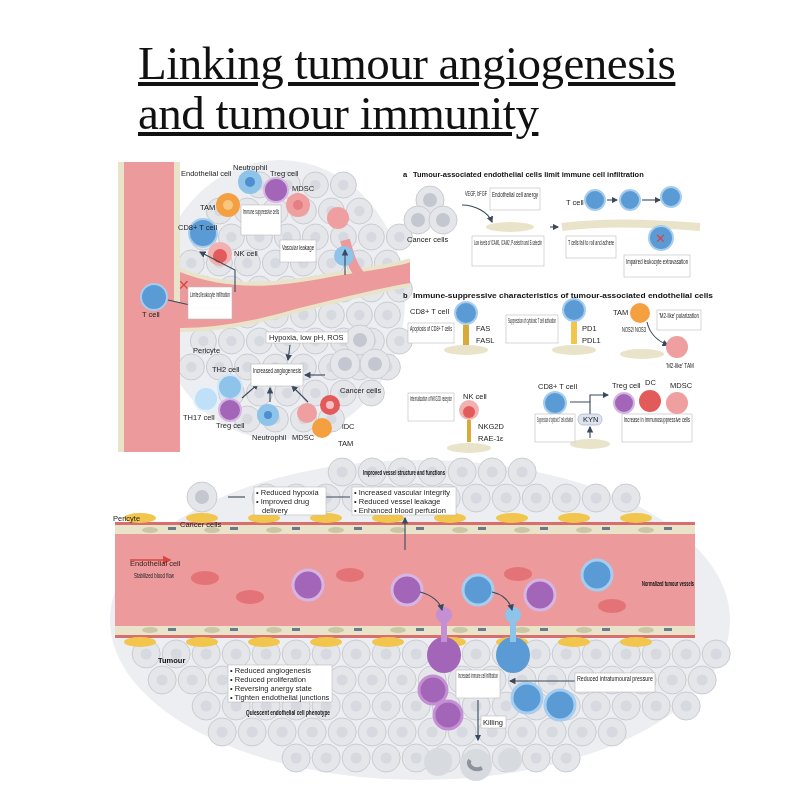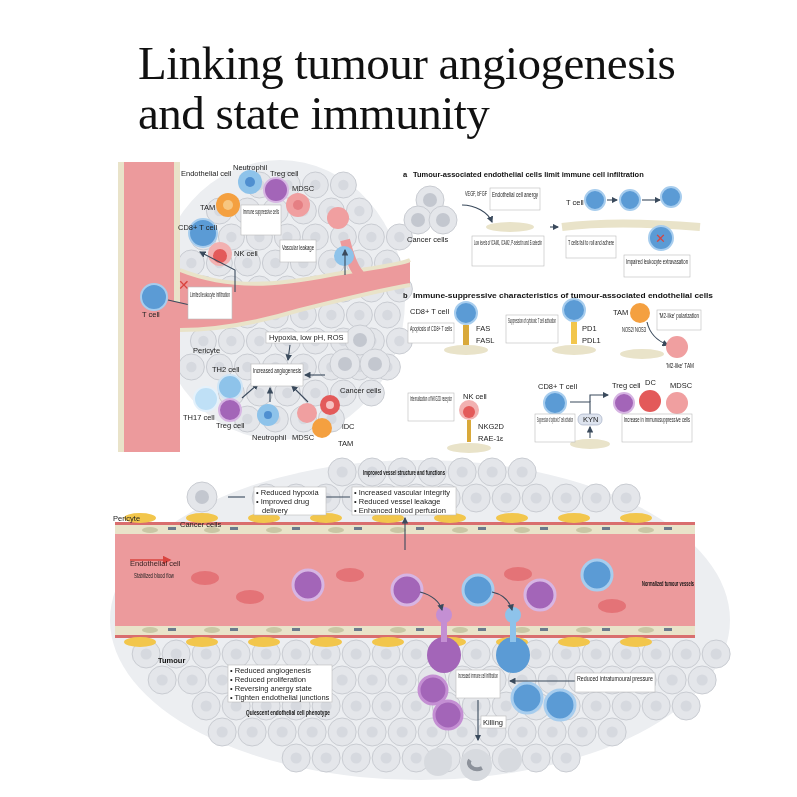--- a/index.html
+++ b/index.html
@@ -1,32 +1,32 @@
 <!DOCTYPE html>
 <html><head>
 <meta charset="utf-8">
 <style>
   html, body { margin:0; padding:0; background:#ffffff; }
   body { width:797px; height:797px; position:relative; overflow:hidden; font-family:"Liberation Sans", sans-serif; color:#222; }
-  .title { position:absolute; left:138px; top:38px; width:560px; font-family:"Liberation Serif", serif; font-size:47px; line-height:50px; color:#111; letter-spacing:-0.5px; }
+  .title { position:absolute; left:138px; top:38px; width:560px; font-family:"Liberation Serif", serif; font-size:47px; line-height:50px; color:#111; letter-spacing:-0.5px;text-decoration:underline; }
   svg.fig { position:absolute; left:0; top:0; }
   .lbl { font-family:"Liberation Sans", sans-serif; font-size:7.5px; fill:#222; }
   .lbl-b { font-family:"Liberation Sans", sans-serif; font-size:7.5px; font-weight:bold; fill:#111; }
   .lbl-red { font-family:"Liberation Sans", sans-serif; font-size:7.5px; fill:#8b1a1a; }
   .box { fill:#ffffff; stroke:#bbbbbb; stroke-width:0.6; }
   .cancer { fill:#e4e6ea; stroke:#c9ccd2; stroke-width:1; }
   .nucleus { fill:#c3c7cf; }
   .arrow { stroke:#3a4a5c; stroke-width:1.1; fill:none; }
 </style>
 </head>
 <body>
 
 <div class="title">
   <div>Linking tumour angiogenesis</div>
-  <div>and state immunity</div>
+  <div>and tumour immunity</div>
 </div>
 
 <svg class="fig" width="797" height="797" viewBox="0 0 797 797">
   <defs>
     <marker id="ah" markerWidth="6" markerHeight="6" refX="5" refY="3" orient="auto">
       <path d="M0,0 L6,3 L0,6 z" fill="#3a4a5c"></path>
     </marker>
     <marker id="ahr" markerWidth="6" markerHeight="6" refX="5" refY="3" orient="auto">
       <path d="M0,0 L6,3 L0,6 z" fill="#d9443f"></path>
     </marker>

